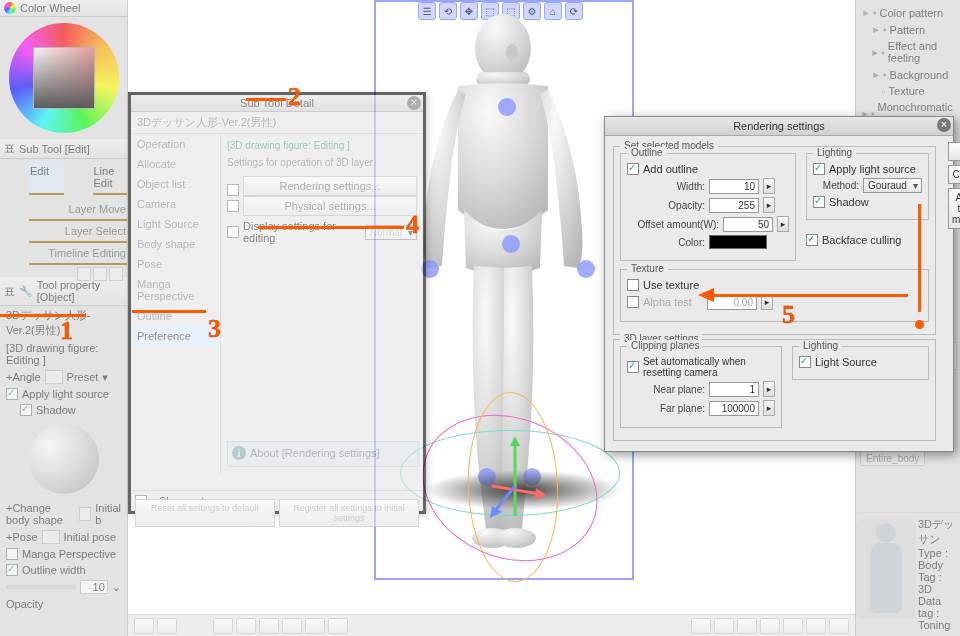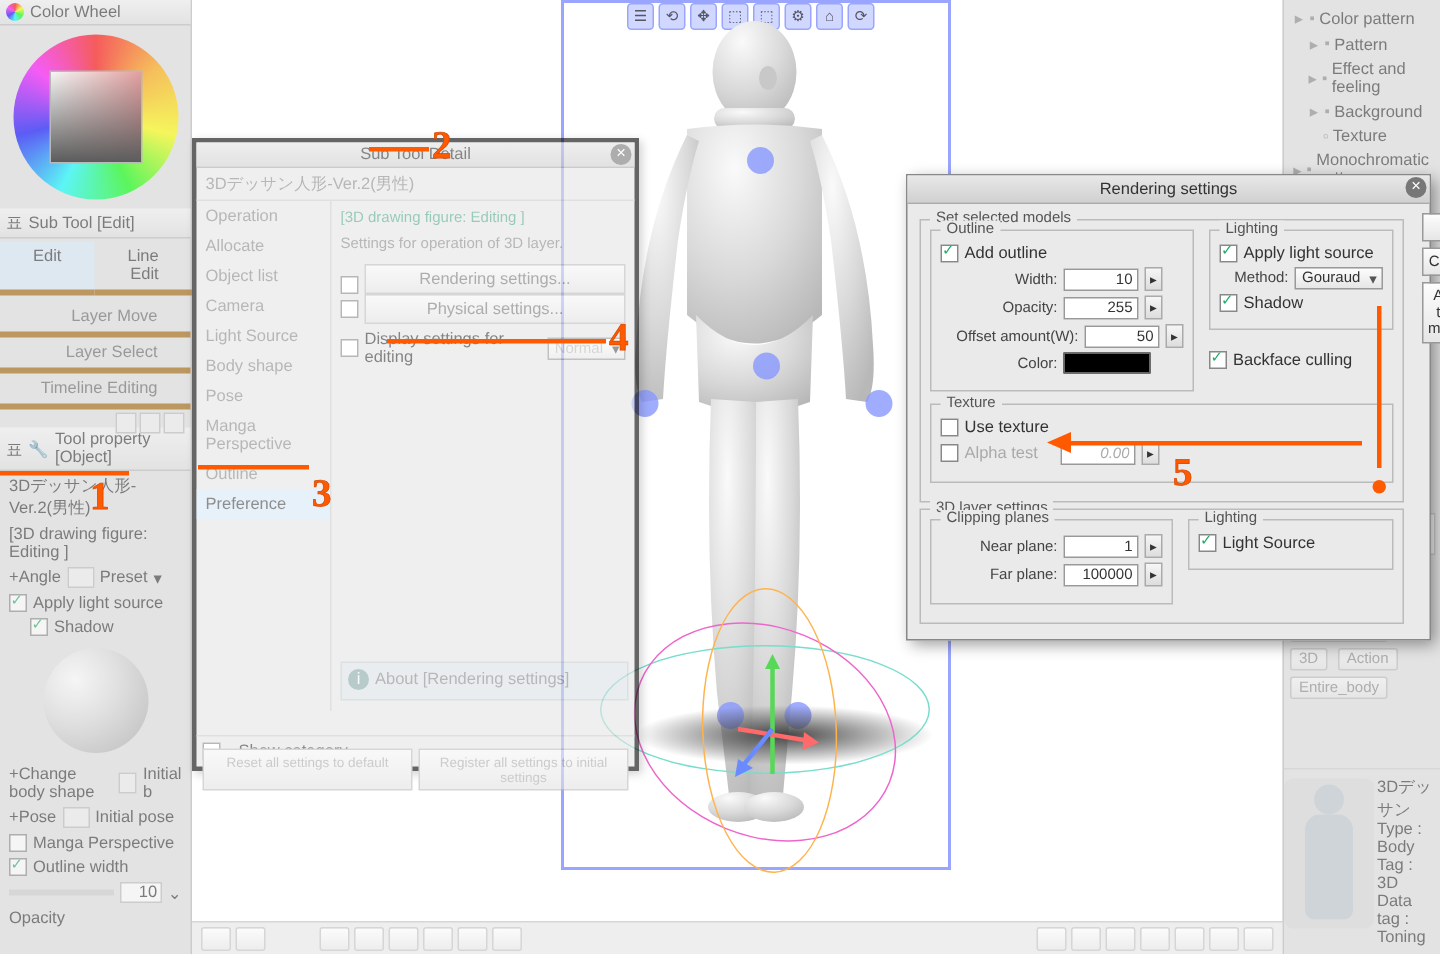--- a/index.html
+++ b/index.html
@@ -6,21 +6,21 @@
   body { width: 960px; height: 636px; background: #e8e8e8; position: relative; overflow: hidden; }
   .faded { opacity: 0.6; }
 
   
   .left-col { position: absolute; left: 0; top: 0; width: 128px; height: 636px; background: #e0e0e0; border-right: 1px solid #bbb; }
   .panel-title { background: linear-gradient(#f4f4f4,#e0e0e0); border-bottom: 1px solid #bbb; padding: 2px 4px; font-size: 10px; display:flex; align-items:center; gap:4px; }
   .color-wheel-wrap { padding: 6px; display:flex; justify-content:center; }
   .color-wheel { width: 110px; height: 110px; border-radius: 50%; background: conic-gradient(red,orange,yellow,lime,cyan,blue,magenta,red); position:relative; display:flex; align-items:center; justify-content:center; }
   .color-square { width: 62px; height: 62px; background: linear-gradient(to right,#fff,#e07070),linear-gradient(to bottom,transparent,#000); background-blend-mode:multiply; border:1px solid #999; }
   .subtool-list { padding: 2px 0; }
-  .subtool-item { padding: 4px 22px; text-align:right; color:#666; border-bottom:4px solid #a16207; }
+  .subtool-item { padding: 4px 1px; text-align:right; color:#666; border-bottom:2px solid #a16207;margin-left:29px; }
   .subtool-item.active { background:#d8e8f8; }
   .tp-row { padding: 2px 6px; display:flex; align-items:center; gap:4px; color:#666; }
   .checkbox { width:12px; height:12px; border:1px solid #888; background:#fff; display:inline-block; flex-shrink:0; }
   .checkbox.checked::after { content:"✓"; font-size:10px; line-height:10px; color:#2a6; display:block; margin-top:-1px; }
   .sphere-preview { width:70px; height:70px; border-radius:50%; background: radial-gradient(circle at 30% 30%, #fff, #ddd 40%, #aaa 90%); margin:6px auto; }
   .slider-row { margin:2px 6px; display:flex; align-items:center; gap:4px; }
   .val-box { width:28px; text-align:right; border:1px solid #bbb; background:#fff; padding:0 2px; }
 
   
   .canvas-area { position:absolute; left:128px; top:0; width:727px; height:636px; background:#fff; }
@@ -159,21 +159,21 @@
     <div class="color-wheel">
       <div class="color-square"></div>
     </div>
   </div>
   <div class="panel-title">
     <span>표</span>
     <span>Sub Tool [Edit]</span>
   </div>
   <div class="subtool-list" style="display:flex;">
     <div class="subtool-item active" style="flex:1;text-align:left;"><span>Edit</span></div>
-    <div class="subtool-item" style="flex:1;text-align:right;"><span>Line Edit</span></div>
+    <div class="subtool-item" style="flex:1;text-align:left;"><span>Line Edit</span></div>
   </div>
   <div class="subtool-list">
     <div class="subtool-item">Layer Move</div>
     <div class="subtool-item">Layer Select</div>
     <div class="subtool-item">Timeline Editing</div>
   </div>
   <div style="height:6px; display:flex; justify-content:flex-end; gap:2px; padding:0 4px;">
     <span style="width:14px;height:14px;border:1px solid #bbb;background:#eee;"></span>
     <span style="width:14px;height:14px;border:1px solid #bbb;background:#eee;"></span>
     <span style="width:14px;height:14px;border:1px solid #bbb;background:#eee;"></span>
@@ -350,31 +350,35 @@
         </div>
         <div class="fieldset">
           <div class="legend">Texture</div>
           <div class="frow">
               <span class="checkbox"></span>
               <span>Use texture</span>
             </div>
           <div class="frow">
               <span class="checkbox"></span>
               <span style="width:60px; color:#aaa;">Alpha test</span>
-              <input class="finput" style="color: rgb(170, 170, 170); font-style: italic;" value="0.00">
+              <input class="finput" style="color: rgb(170, 170, 170);" value="0.00">
               <span class="stepper">▸</span>
             </div>
         </div>
       </div>
       <div class="fieldset">
         <div class="legend">3D layer settings</div>
         <div class="two-col">
           <div>
             <div class="fieldset" style="margin-top:0;">
               <div class="legend">Clipping planes</div>
+              <div class="frow">
+                  <span class="checkbox checked"></span>
+                  <span style="font-size:10px;">Set automatically when resetting camera</span>
+                </div>
               <div class="frow">
                   <span class="flabel">Near plane:</span>
                   <input class="finput" value="1" style="">
                   <span class="stepper">▸</span>
                 </div>
               <div class="frow">
                   <span class="flabel">Far plane:</span>
                   <input class="finput" value="100000" style="">
                   <span class="stepper">▸</span>
                 </div>

